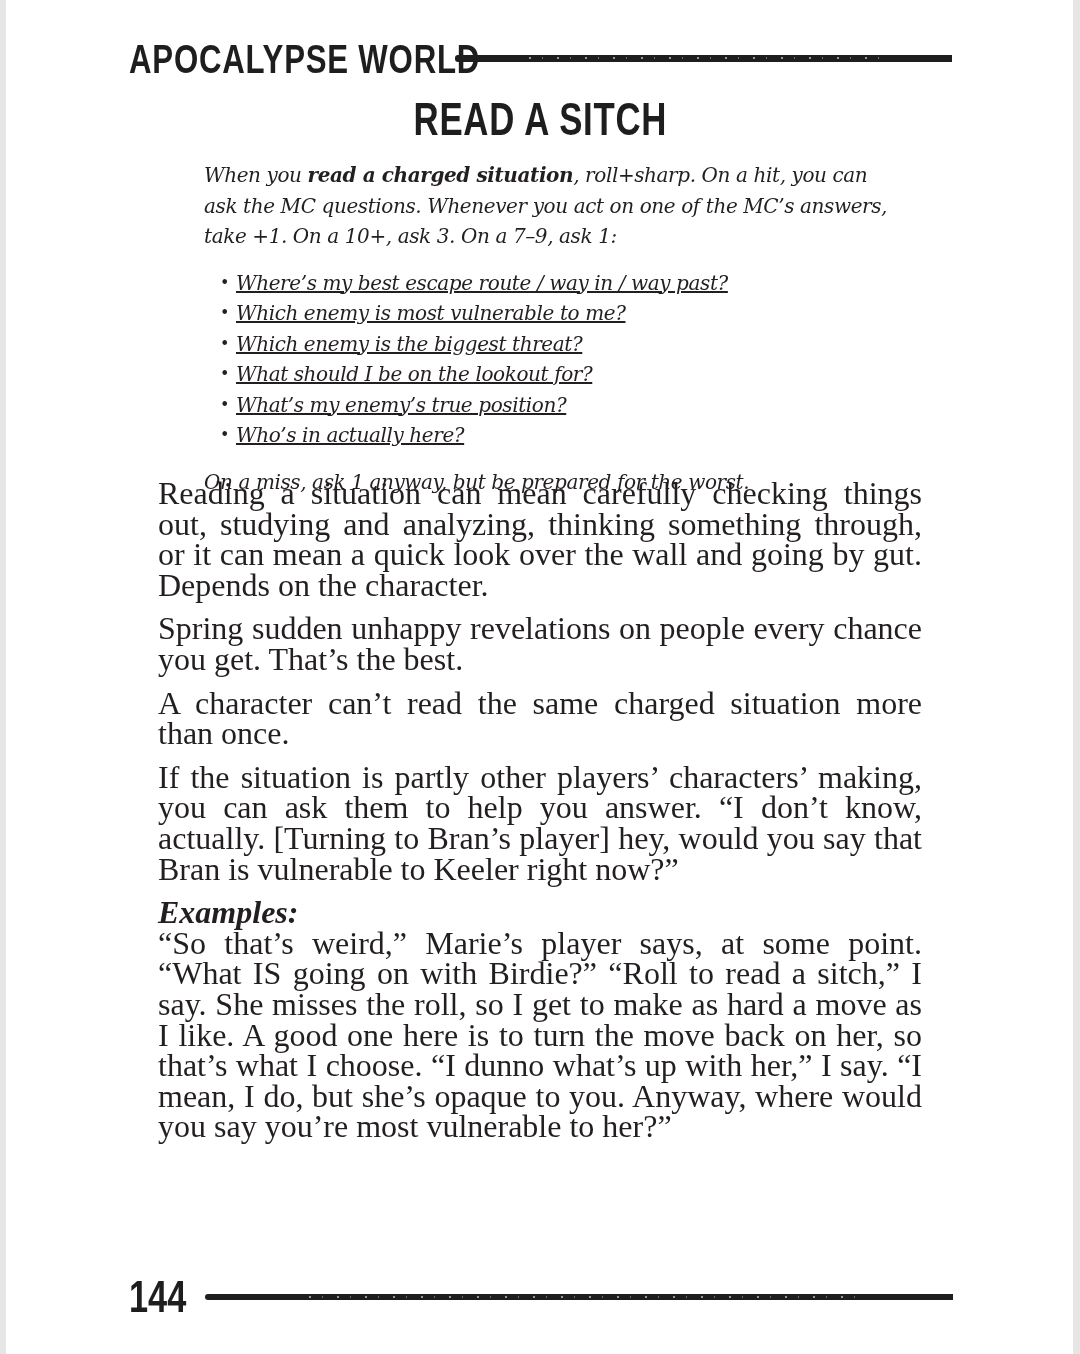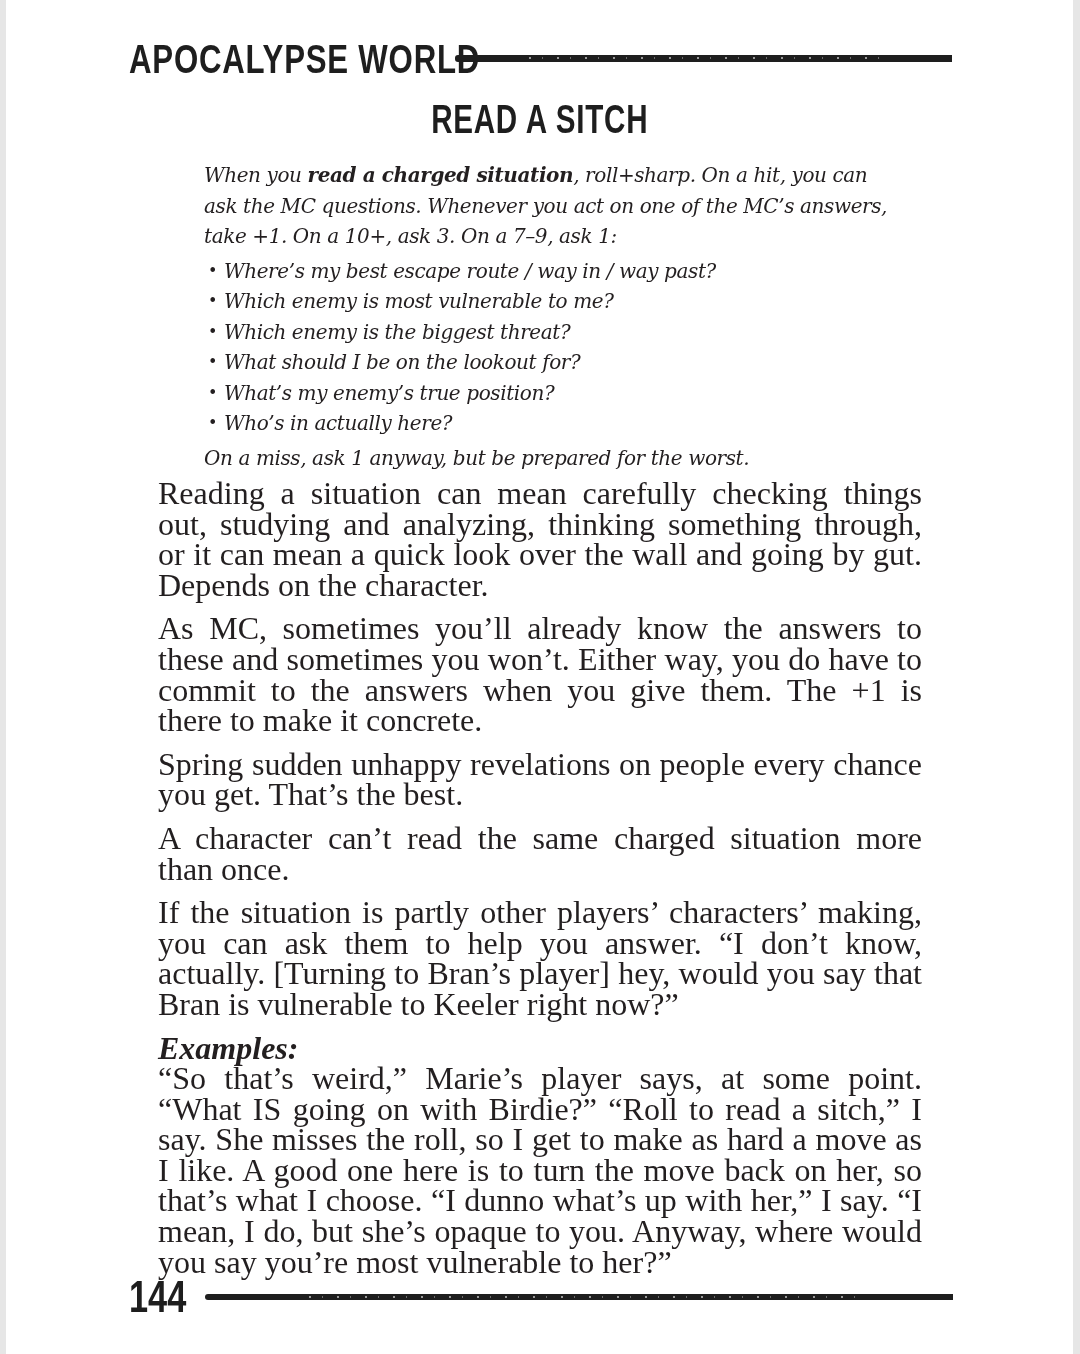--- a/index.html
+++ b/index.html
@@ -56,21 +56,21 @@
     background: repeating-linear-gradient(90deg, transparent 0 14px, rgba(255,255,255,0.55) 14px 16px, transparent 16px 27px, rgba(255,255,255,0.35) 27px 28px);
   }
   .page-title {
     position: absolute;
     left: 0;
     width: 1080px;
     top: 96px;
     text-align: center;
     font-family: "Liberation Sans", "DejaVu Sans", sans-serif;
     font-weight: bold;
-    font-size: 40px;
+    font-size: 47px;
     line-height: 46px;
     letter-spacing: 1px;
     color: #1e1e1e;
   }
   .page-title span {
     display: inline-block;
     transform: scaleX(0.74);
   }
   .move {
     position: absolute;
@@ -79,22 +79,23 @@
     width: 700px;
     font-family: "DejaVu Serif", "Liberation Serif", serif;
     font-style: italic;
     font-size: 20px;
     line-height: 30.5px;
     letter-spacing: -0.4px;
   }
   .move p { margin: 0; }
   .move ul {
     list-style: none;
-    margin: 4px;
+    margin: 16px;
     padding: 0;
+    text-decoration: underline;
   }
   .move li {
     position: relative;
     padding-left: 16px;
   }
   .move li::before {
     content: "•";
     position: absolute;
     left: 0;
     top: 0;
@@ -161,21 +162,20 @@
     <li>Which enemy is the biggest threat?</li>
     <li>What should I be on the lookout for?</li>
     <li>What’s my enemy’s true position?</li>
     <li>Who’s in actually here?</li>
   </ul>
   <p>On a miss, ask 1 anyway, but be prepared for the worst.</p>
 </div>
 
 <div class="body-text">
   <p>Reading a situation can mean carefully checking things out, studying and analyzing, thinking something through, or it can mean a quick look over the wall and going by gut. Depends on the character.</p>
-  <p>As MC, sometimes you’ll already know the answers to these and sometimes you won’t. Either way, you do have to commit to the answers when you give them. The +1 is there to make it concrete.</p>
   <p>Spring sudden unhappy revelations on people every chance you get. That’s the best.</p>
   <p>A character can’t read the same charged situation more than once.</p>
   <p>If the situation is partly other players’ characters’ making, you can ask them to help you answer. “I don’t know, actually. [Turning to Bran’s player] hey, would you say that Bran is vulnerable to Keeler right now?”</p>
   <p style="margin-bottom:13px;">
     <span class="examples-label">Examples:</span>
     <span>“So that’s weird,” Marie’s player says, at some point. “What IS going on with Birdie?” “Roll to read a sitch,” I say. She misses the roll, so I get to make as hard a move as I like. A good one here is to turn the move back on her, so that’s what I choose. “I dunno what’s up with her,” I say. “I mean, I do, but she’s opaque to you. Anyway, where would you say you’re most vulnerable to her?”</span>
   </p>
 </div>
 
 <div class="page-number">144</div>

